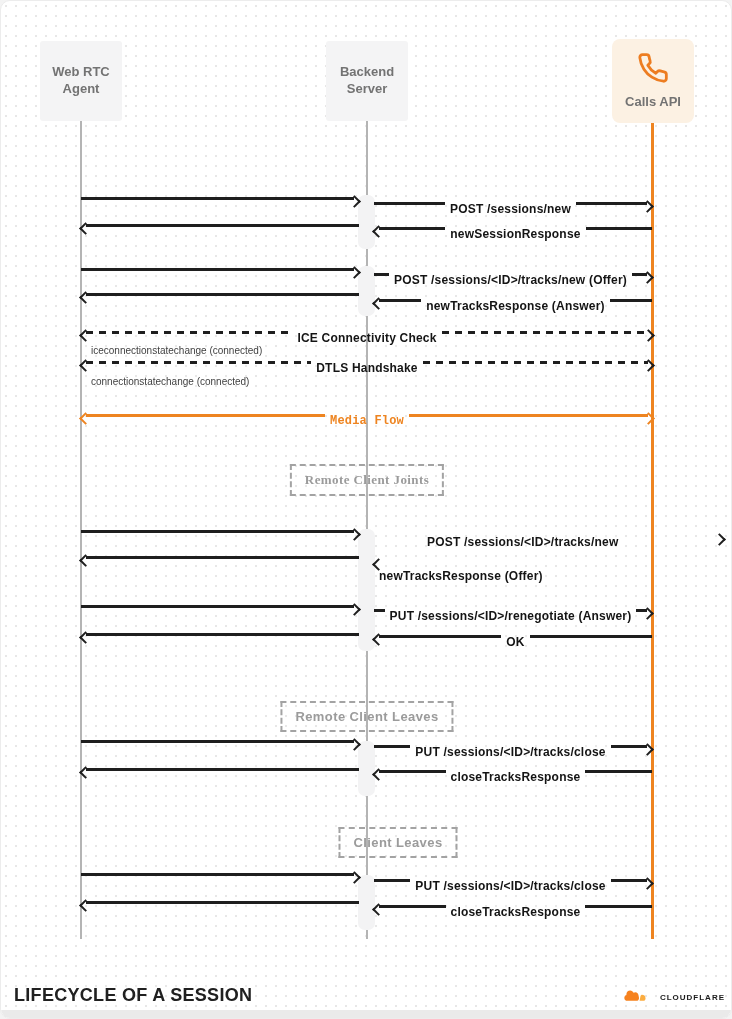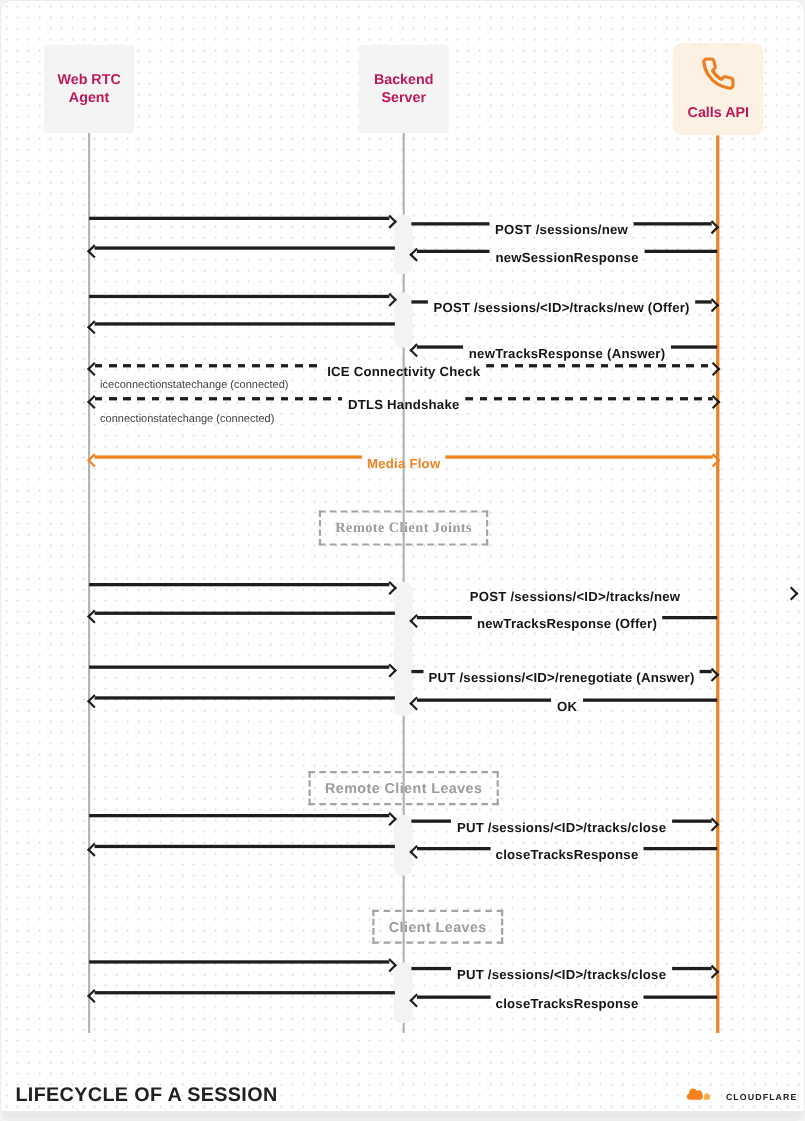--- a/index.html
+++ b/index.html
@@ -15,21 +15,21 @@
     background-size:10px 10px;
     border-radius:10px;border:1px solid #ececec;box-sizing:border-box;
     font-family:"Liberation Sans",sans-serif;
   }
   
   .lifeline{position:absolute;width:2px;background:var(--lifeline);z-index:1;}
   .lifeline.orange{width:3px;background:var(--orange);}
   
   .actor{position:absolute;display:flex;flex-direction:column;align-items:center;justify-content:center;
     background:#f4f4f5;border-radius:3px;z-index:4;text-align:center;}
-  .actor .alabel{font-weight:bold;font-size:13px;color:#be185d;line-height:1.3;}
+  .actor .alabel{font-weight:bold;font-size:13px;color:#737373;line-height:1.3;}
   .actor.cream{background:#fcf1e3;border-radius:8px;}
   .actor.cream .alabel{margin-top:6px;}
   
   .activation{position:absolute;left:357px;width:17px;background:#f3f3f4;border-radius:7px;z-index:2;}
   
   .section{position:absolute;left:366px;transform:translateX(-50%);z-index:3;
     border:2px dashed #a3a3a3;color:#9b9b9b;font-size:13px;font-weight:600;
     letter-spacing:.4px;padding:6px 13px;white-space:nowrap;background:transparent;}
   
   .msg{position:absolute;display:flex;align-items:flex-start;height:16px;z-index:3;}
@@ -111,21 +111,21 @@
   <div class="msg lhalf" style="top:267px;">
     <span class="seg"></span>
       <span class="head r"></span>
   </div>
   <div class="msg rhalf" style="top:272px;">
     <span class="seg"></span>
       <span class="lbl">POST /sessions/&lt;ID&gt;/tracks/new (Offer)</span>
       <span class="seg"></span>
       <span class="head r"></span>
   </div>
-  <div class="msg rhalf" style="top:313px;">
+  <div class="msg rhalf" style="top:298px;">
     <span class="head l"></span>
       <span class="seg"></span>
       <span class="lbl">newTracksResponse (Answer)</span>
       <span class="seg"></span>
   </div>
   <div class="msg lhalf" style="top:292px;">
     <span class="head l"></span>
       <span class="seg"></span>
   </div>
 
@@ -140,39 +140,39 @@
 
   <div class="msg full" style="top:360px;">
     <span class="head l"></span>
       <span class="seg dash"></span>
       <span class="lbl">DTLS Handshake</span>
       <span class="seg dash"></span>
       <span class="head r"></span>
   </div>
   <div class="sublabel" style="left:90px;top:375px;">connectionstatechange (connected)</div>
 
-  <div class="msg full orange" style="top:413px;">
+  <div class="msg full orange" style="top:413px;font-family:Liberation Mono, monospace;">
     <span class="head l"></span>
       <span class="seg"></span>
       <span class="lbl">Media Flow</span>
       <span class="seg"></span>
       <span class="head r"></span>
   </div>
 
   <div class="msg lhalf" style="top:529px;">
     <span class="seg"></span>
       <span class="head r"></span>
   </div>
   <div class="msg rhalf" style="top:534px;gap:48px;">
     <span class="seg"></span>
       <span class="lbl">POST /sessions/&lt;ID&gt;/tracks/new</span>
       <span class="seg"></span>
       <span class="head r"></span>
   </div>
-  <div class="msg rhalf" style="top:559px;">
+  <div class="msg rhalf" style="top:559px;flex-direction:column;">
     <span class="head l"></span>
       <span class="seg"></span>
       <span class="lbl">newTracksResponse (Offer)</span>
       <span class="seg"></span>
   </div>
   <div class="msg lhalf" style="top:555px;">
     <span class="head l"></span>
       <span class="seg"></span>
   </div>
 

